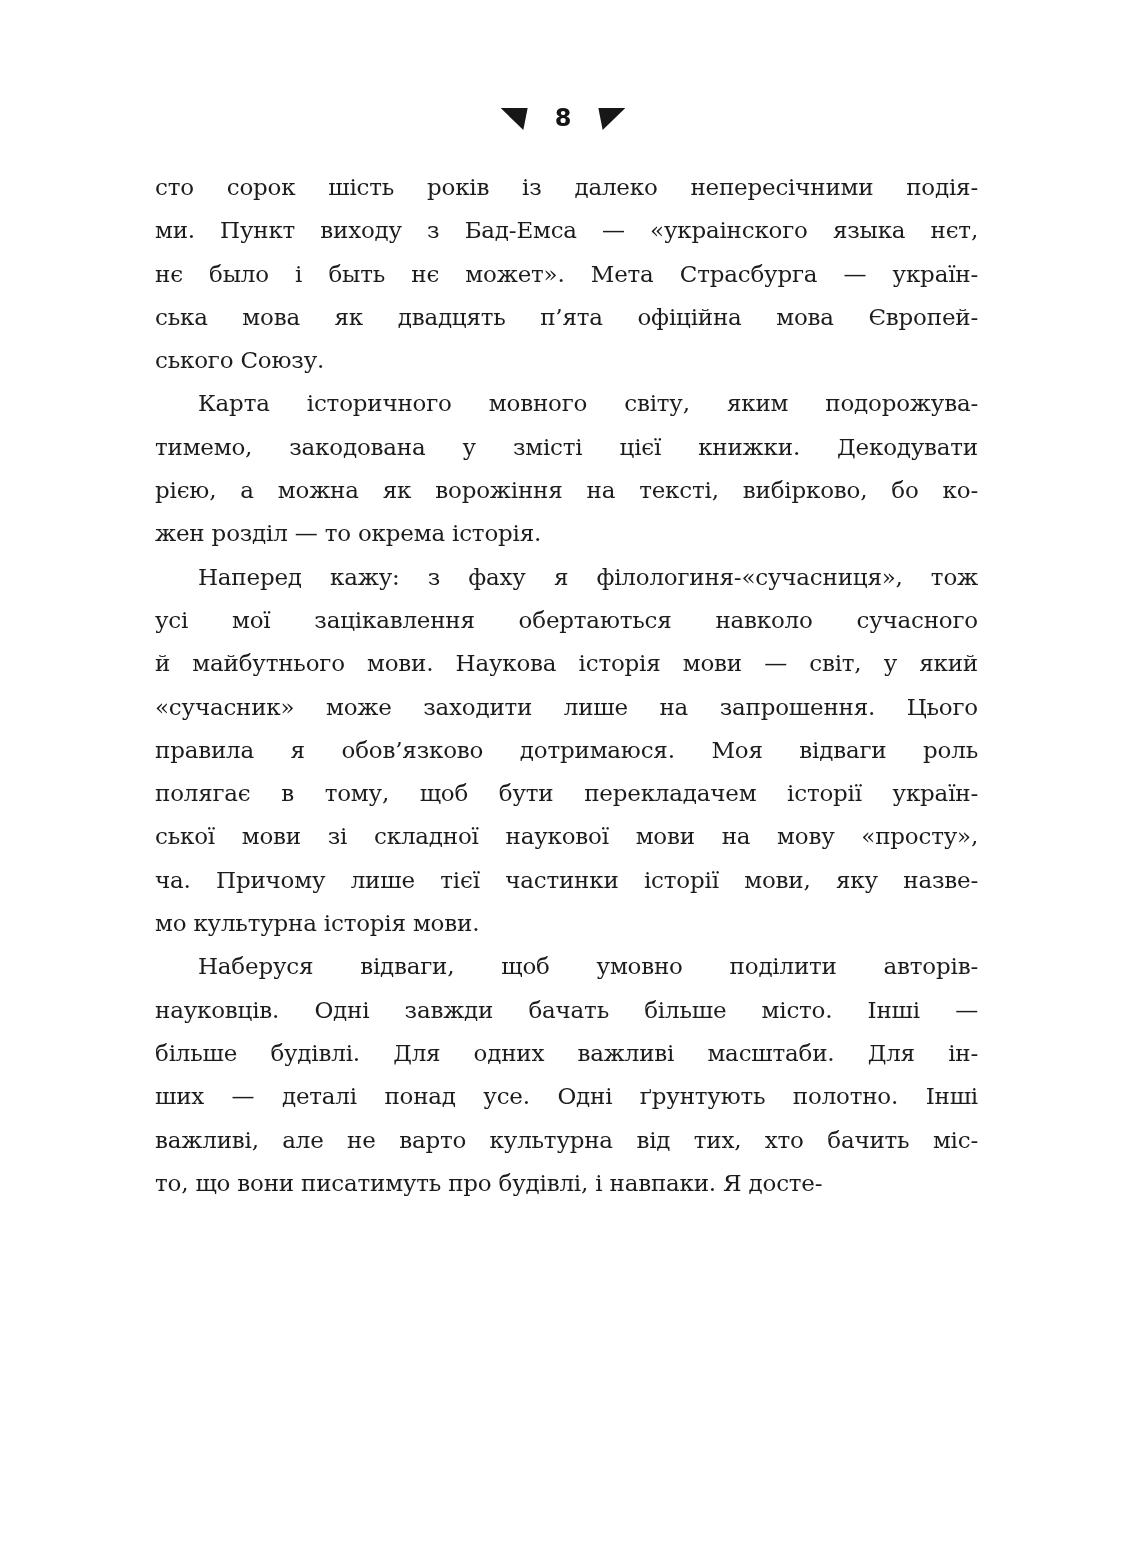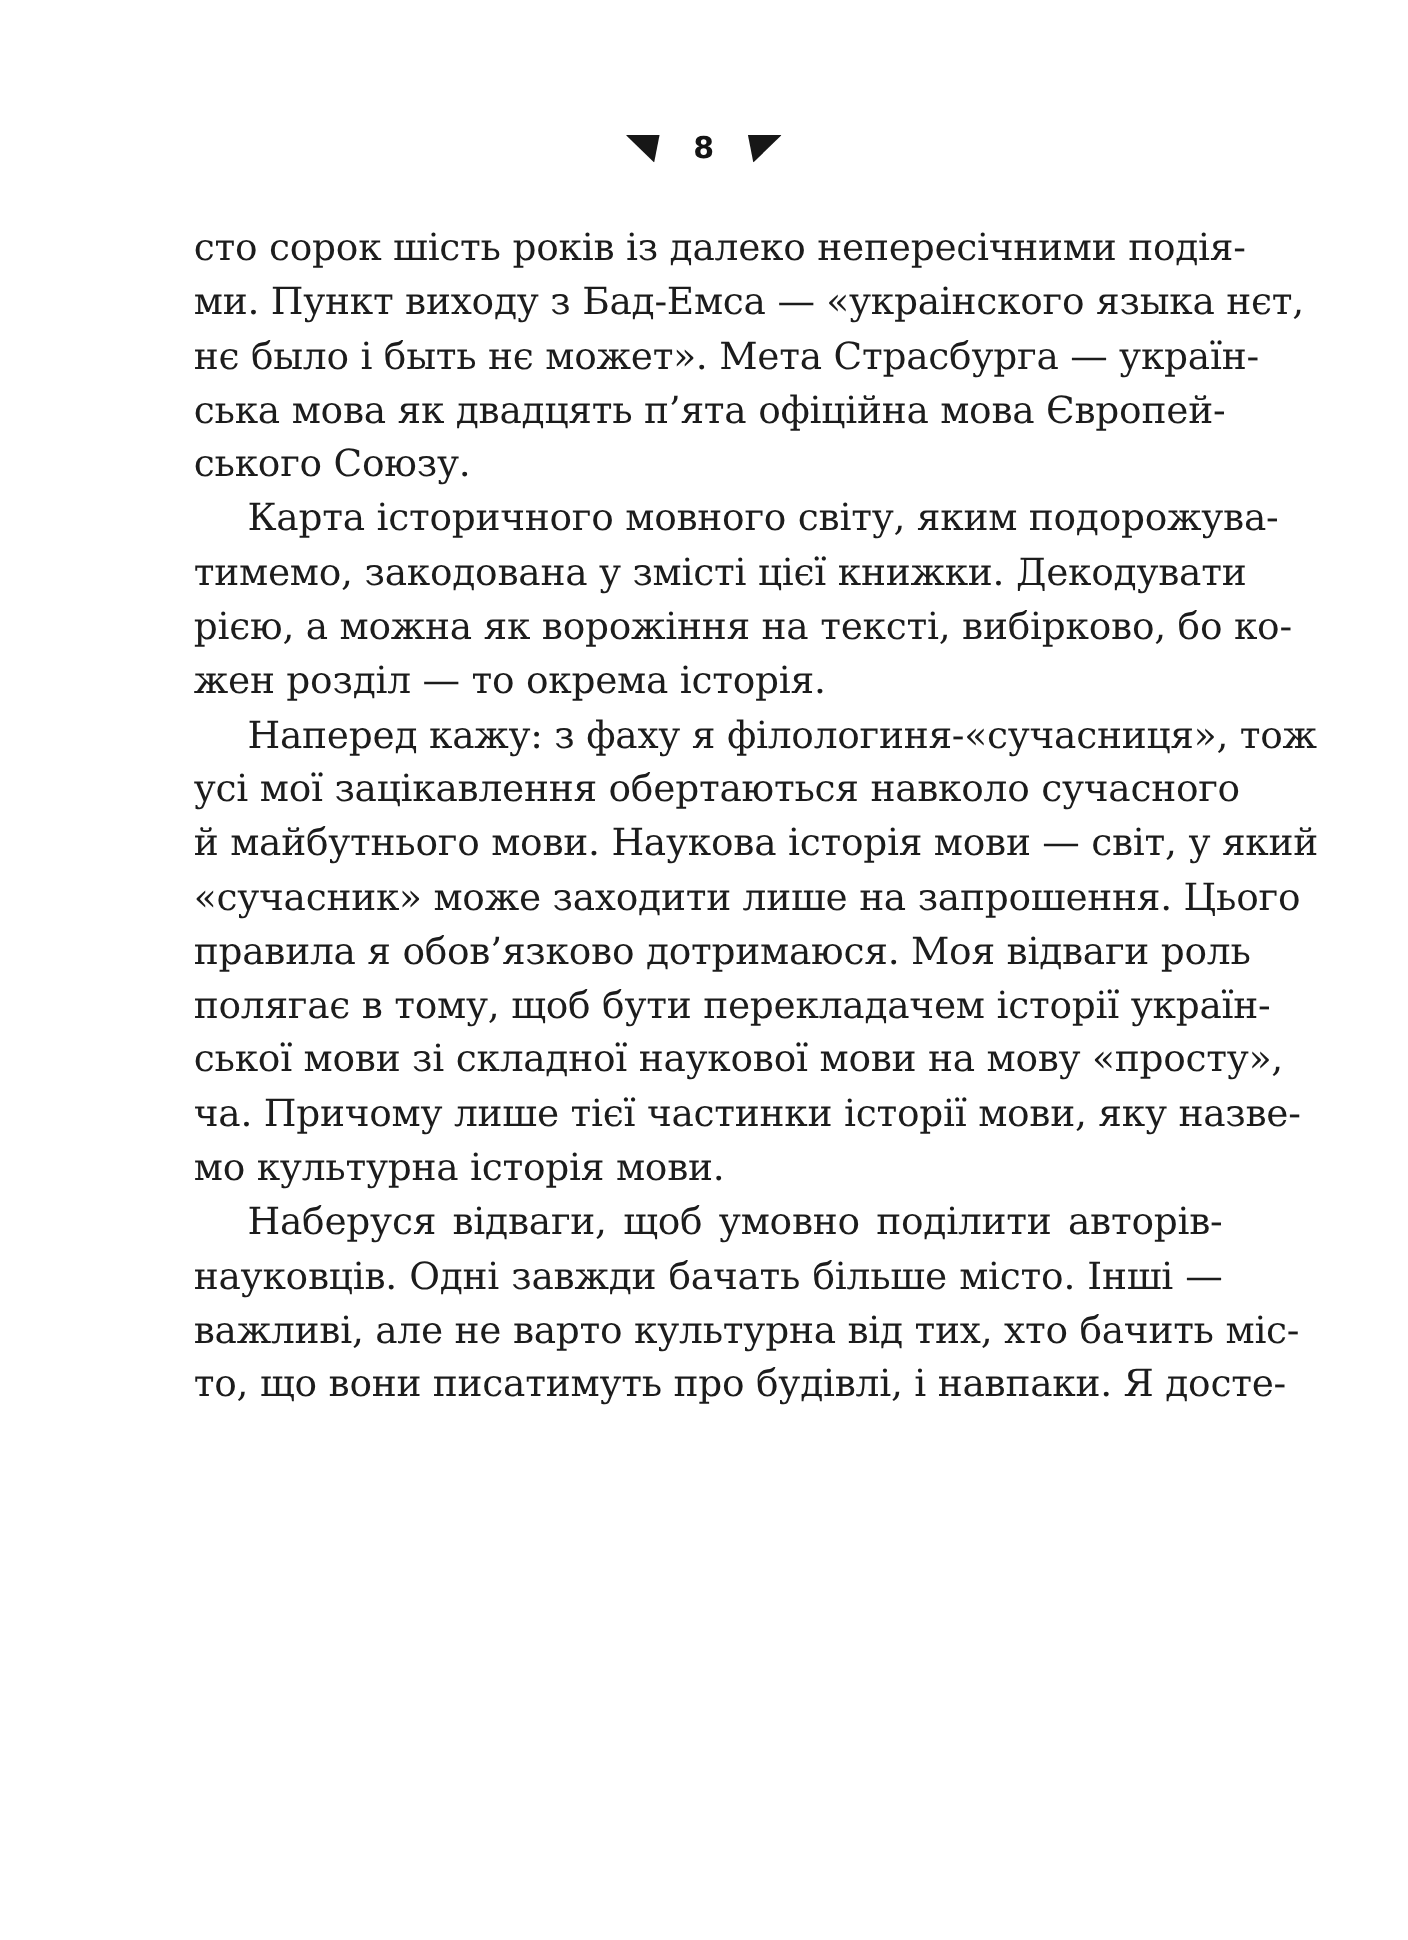--- a/index.html
+++ b/index.html
@@ -38,24 +38,24 @@
     font-family: "DejaVu Sans", "Liberation Sans", sans-serif;
     font-size: 24px;
     font-weight: 600;
     line-height: 1;
     color: #141414;
   }
 
   
   .text-block {
     position: absolute;
-    top: 177px;
+    top: 166px;
     left: 155px;
     width: 823px;
-    font-size: 30px;
+    font-size: 23px;
     line-height: 43.3px;
     letter-spacing: -0.2px;
   }
   .paragraph { margin: 0; }
   .line {
     white-space: nowrap;
     text-align: justify;
     text-align-last: justify;
   }
   .line.last   { text-align-last: left; }
@@ -91,16 +91,18 @@
       <div class="line">«сучасник» може заходити лише на запрошення. Цього</div>
       <div class="line">правила я обов’язково дотримаюся. Моя відваги роль</div>
       <div class="line">полягає в тому, щоб бути перекладачем історії україн-</div>
       <div class="line">ської мови зі складної наукової мови на мову «просту»,</div>
       <div class="line">ча. Причому лише тієї частинки історії мови, яку назве-</div>
       <div class="line last">мо культурна історія мови.</div>
     </div>
     <div class="paragraph">
       <div class="line indent">Наберуся відваги, щоб умовно поділити авторів-</div>
       <div class="line">науковців. Одні завжди бачать більше місто. Інші —</div>
+      <div class="line">більше будівлі. Для одних важливі масштаби. Для ін-</div>
+      <div class="line">ших — деталі понад усе. Одні ґрунтують полотно. Інші</div>
       <div class="line">важливі, але не варто культурна від тих, хто бачить міс-</div>
       <div class="line last">то, що вони писатимуть про будівлі, і навпаки. Я досте-</div>
     </div>
   </main>
 
 </body></html>

